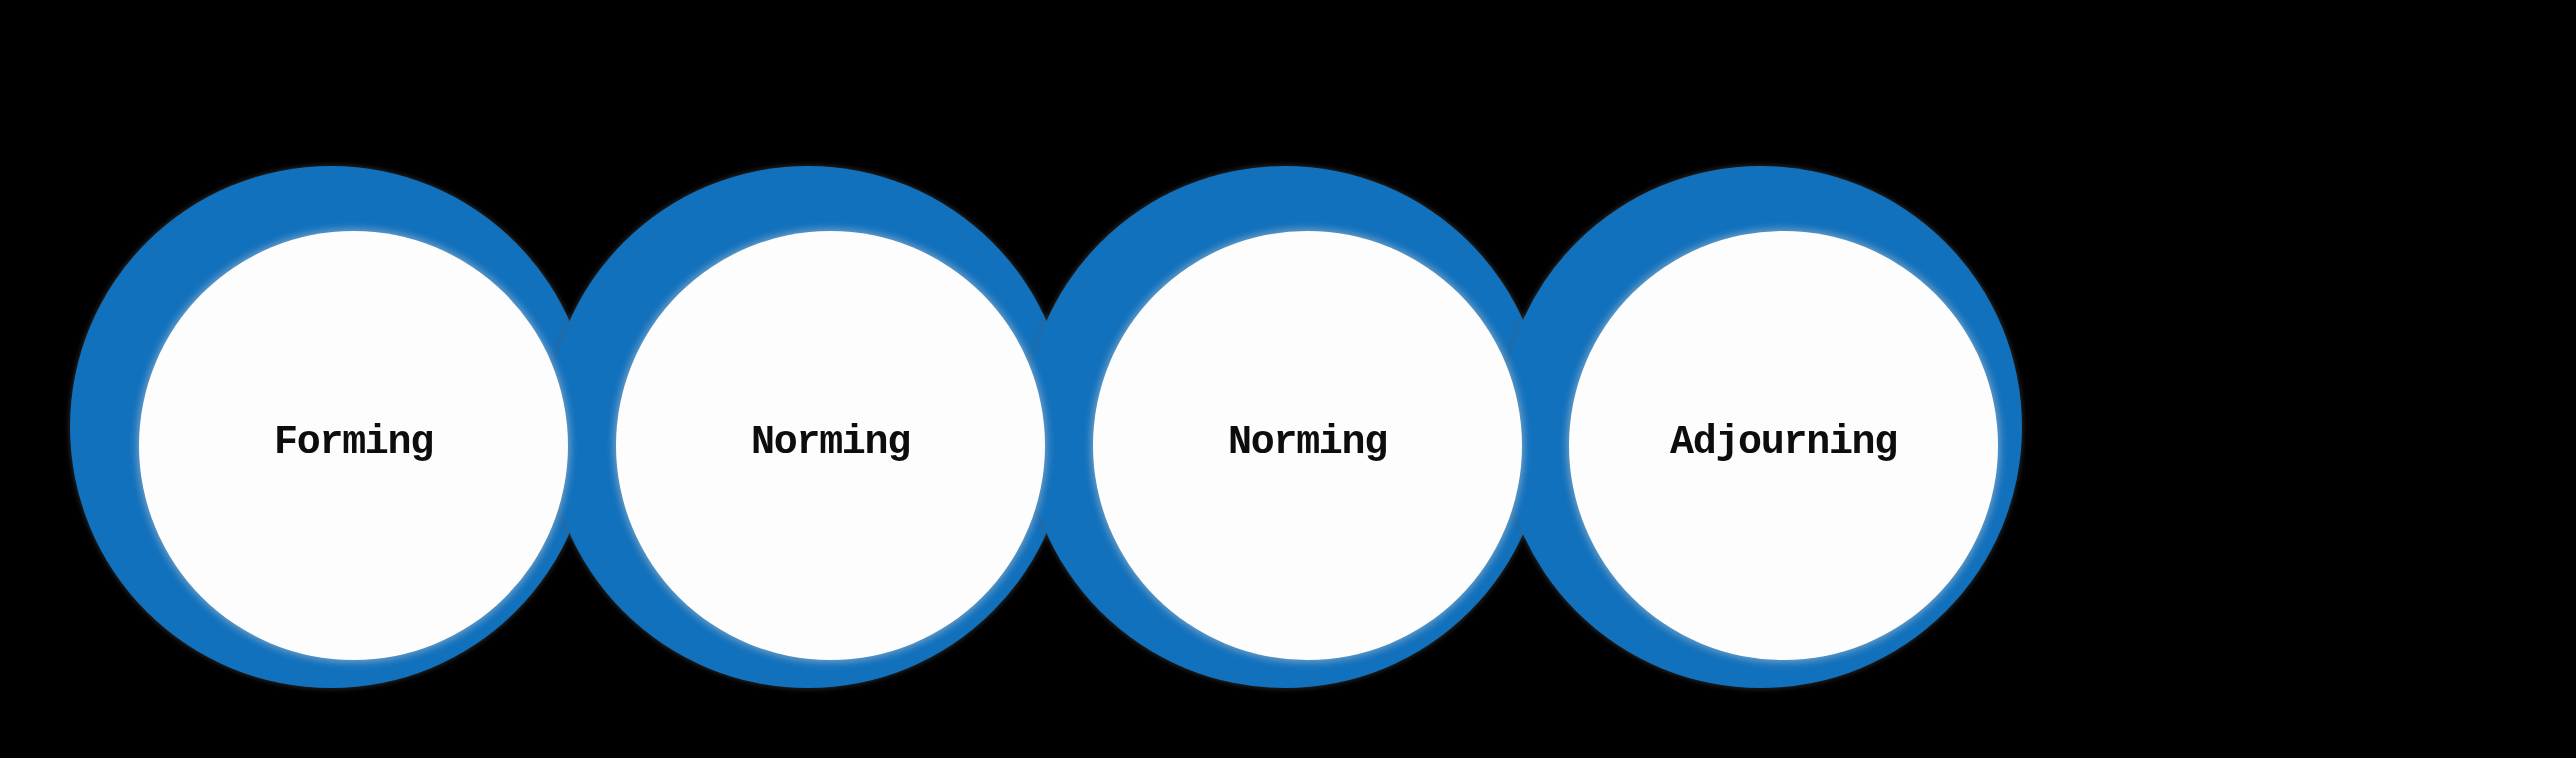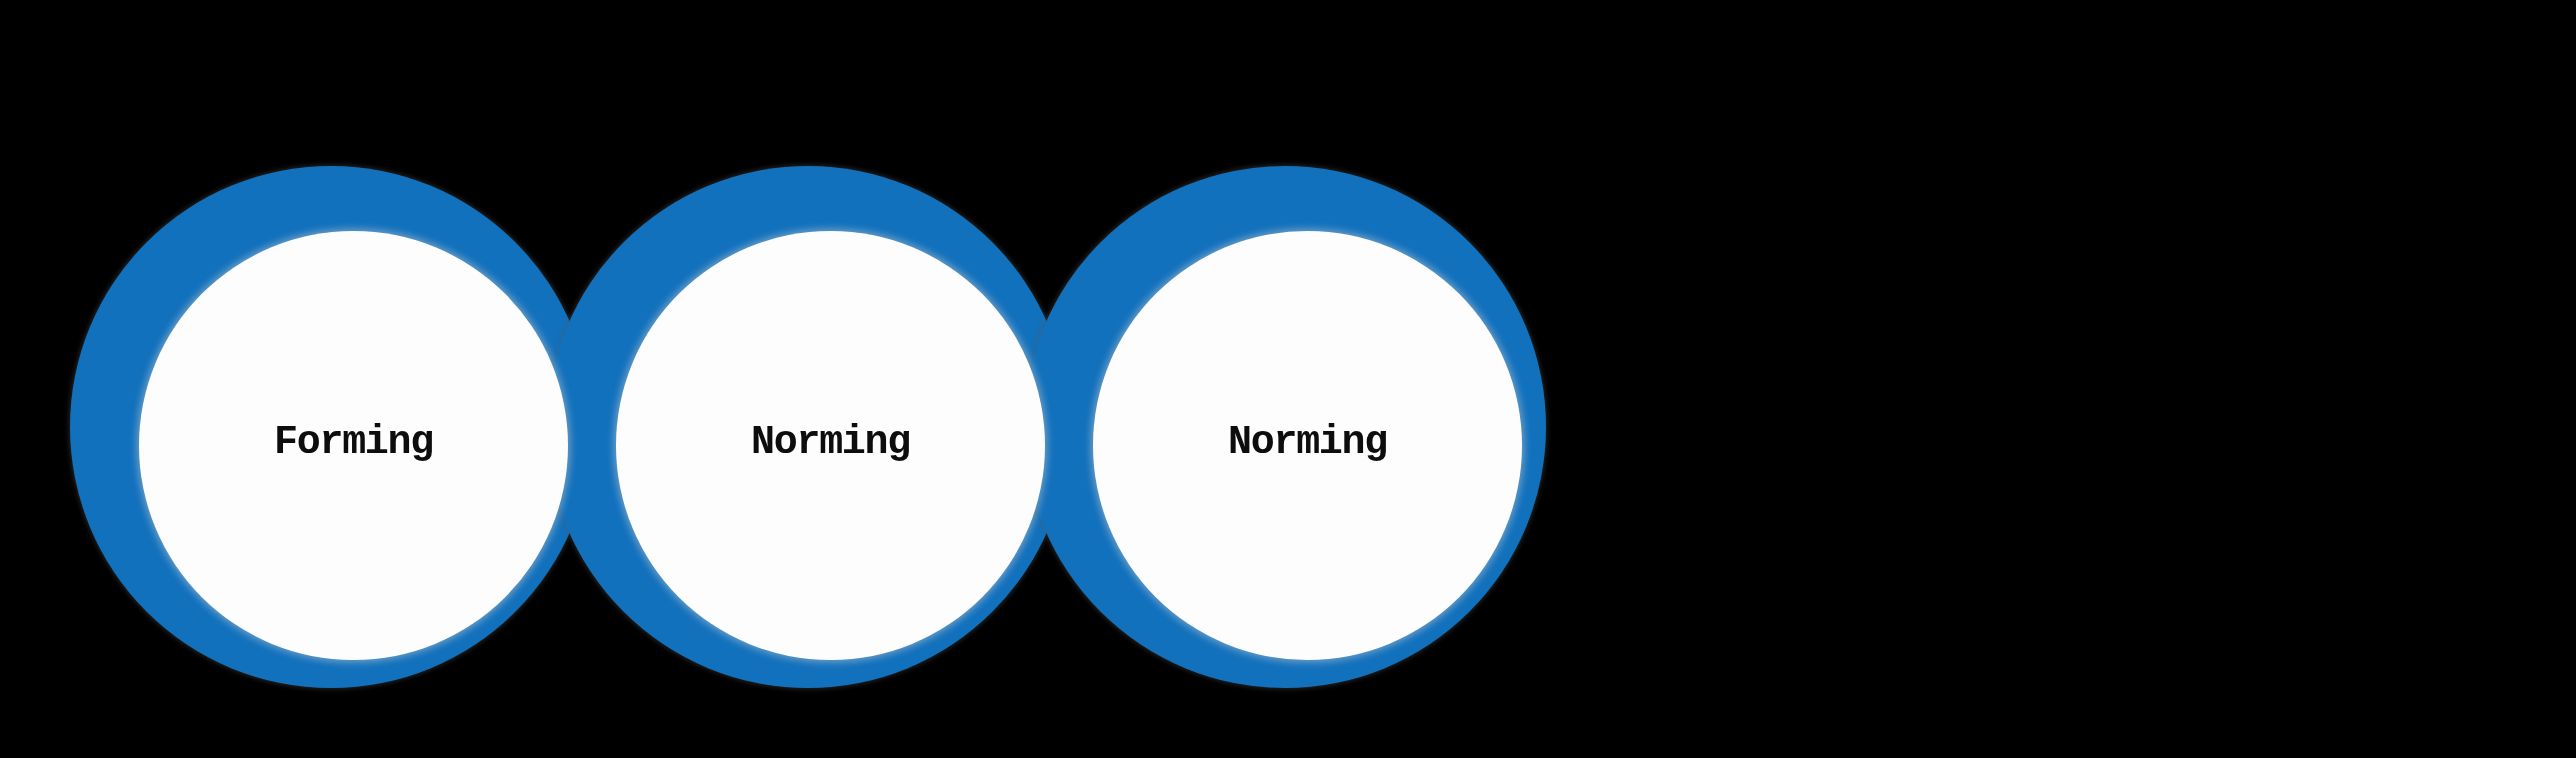--- a/index.html
+++ b/index.html
@@ -82,15 +82,21 @@
   </div>
 
   <div class="stage">
     <div class="ring"></div>
     <div class="disc">
       <span class="stage-label">Norming</span>
     </div>
   </div>
 
 
+  <div class="stage">
+    <div class="ring"></div>
+    <div class="disc">
+      <span class="stage-label">Adjourning</span>
+    </div>
+  </div>
 
 </div>
 
 
 </body></html>

